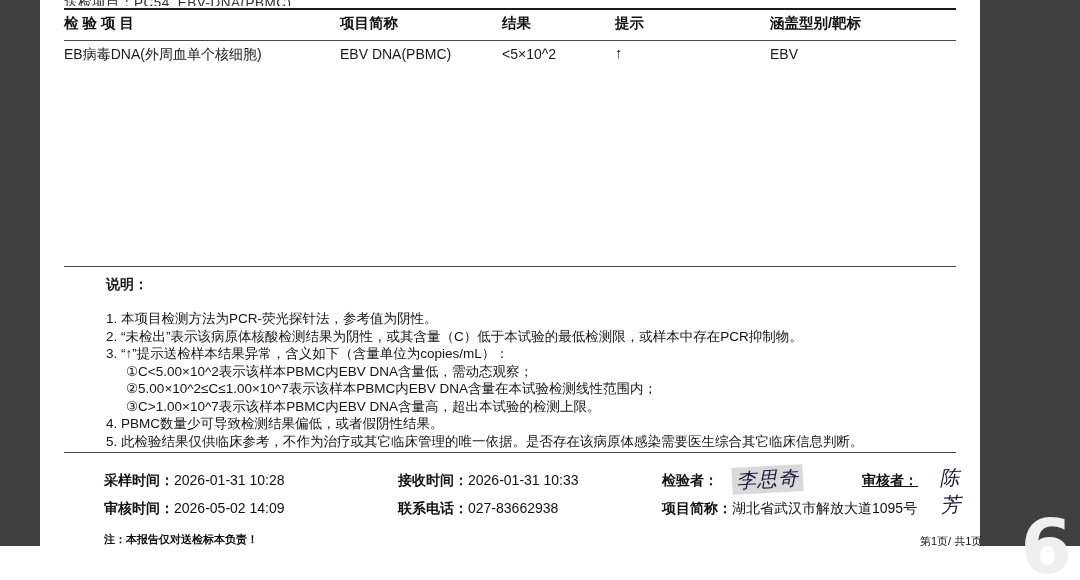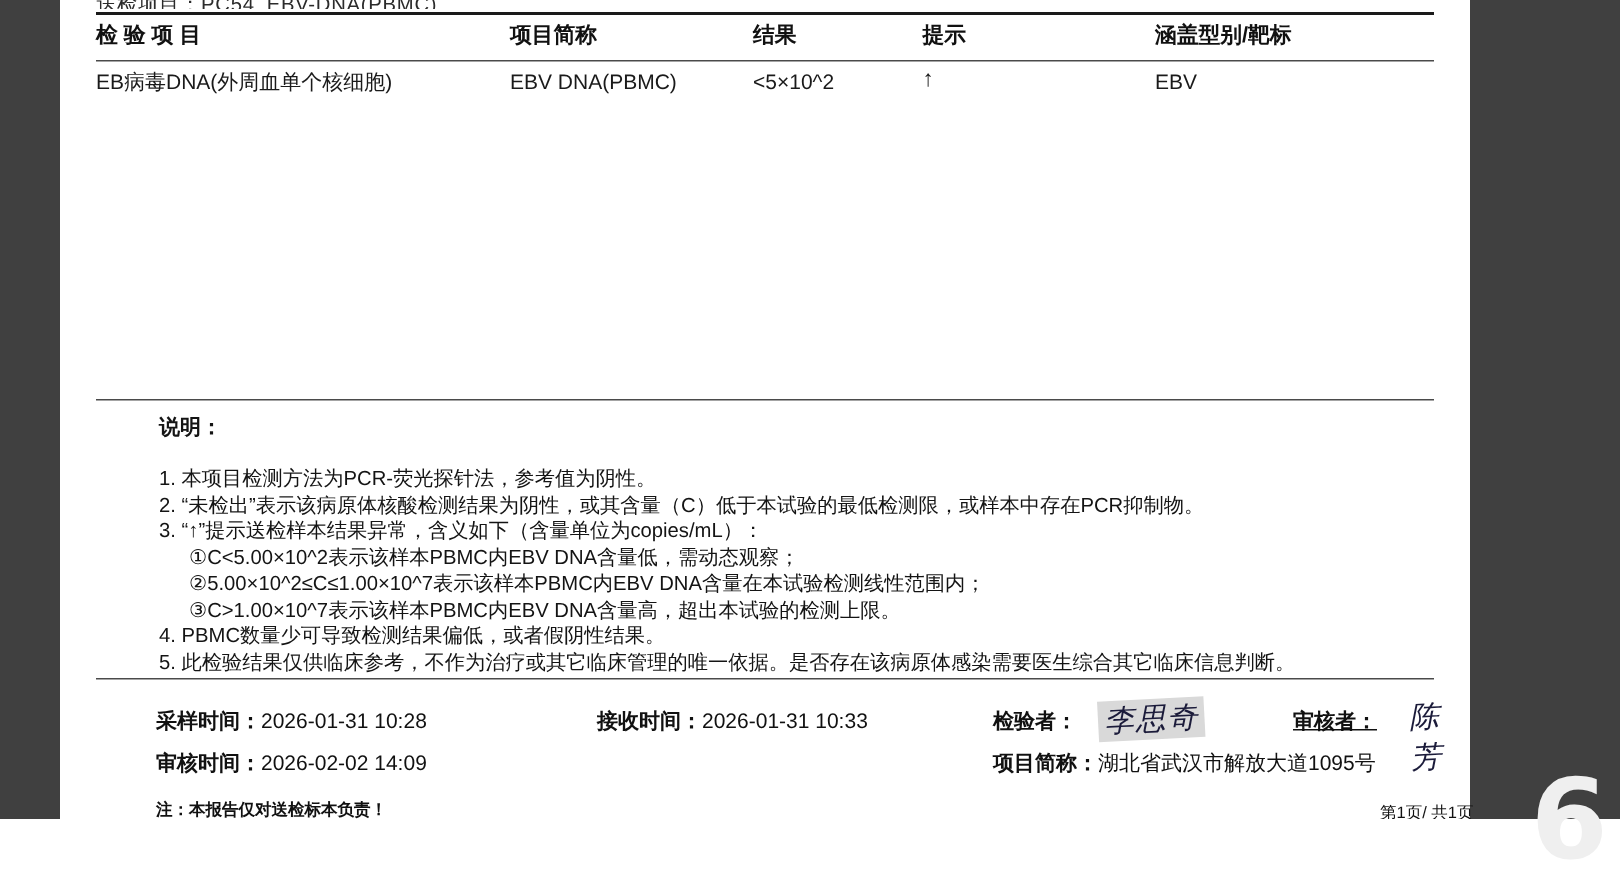--- a/index.html
+++ b/index.html
@@ -214,25 +214,28 @@
       <div class="note">5. 此检验结果仅供临床参考，不作为治疗或其它临床管理的唯一依据。是否存在该病原体感染需要医生综合其它临床信息判断。</div>
     </div>
 
     <div class="rule thin" style="left:24px; top:452px; width:892px;"></div>
 
     <div class="footer">
       <div class="fcell fcol1" style="top:12px;">
         <span class="lbl">采样时间：</span><span>2026-01-31  10:28</span>
       </div>
       <div class="fcell fcol1" style="top:40px;">
-        <span class="lbl">审核时间：</span><span>2026-02-02  14:09</span>
+        <span class="lbl">审核时间：</span><span>2026-05-02  14:09</span>
       </div>
 
       <div class="fcell fcol2" style="top:12px;">
         <span class="lbl">接收时间：</span><span>2026-01-31  10:33</span>
+      </div>
+      <div class="fcell fcol2" style="top:40px;">
+        <span class="lbl">联系电话：</span><span>027-83662938</span>
       </div>
 
       <div class="fcell fcol3" style="top:12px;">
         <span class="lbl">检验者：</span>
       </div>
       <div class="sig boxed" style="left:692px; top:6px;">李思奇</div>
 
       <div class="fcell fcol4" style="top:12px;text-decoration:underline;">
         <span class="lbl">审核者：</span>
       </div>

